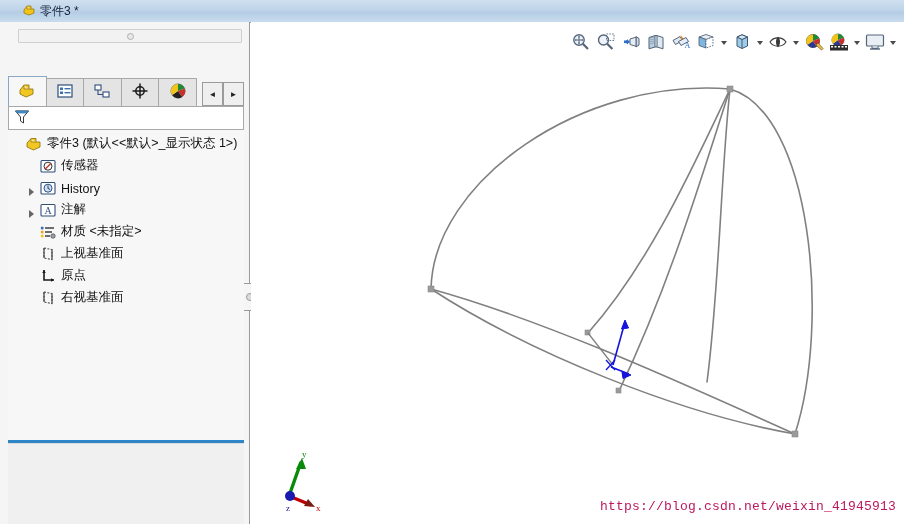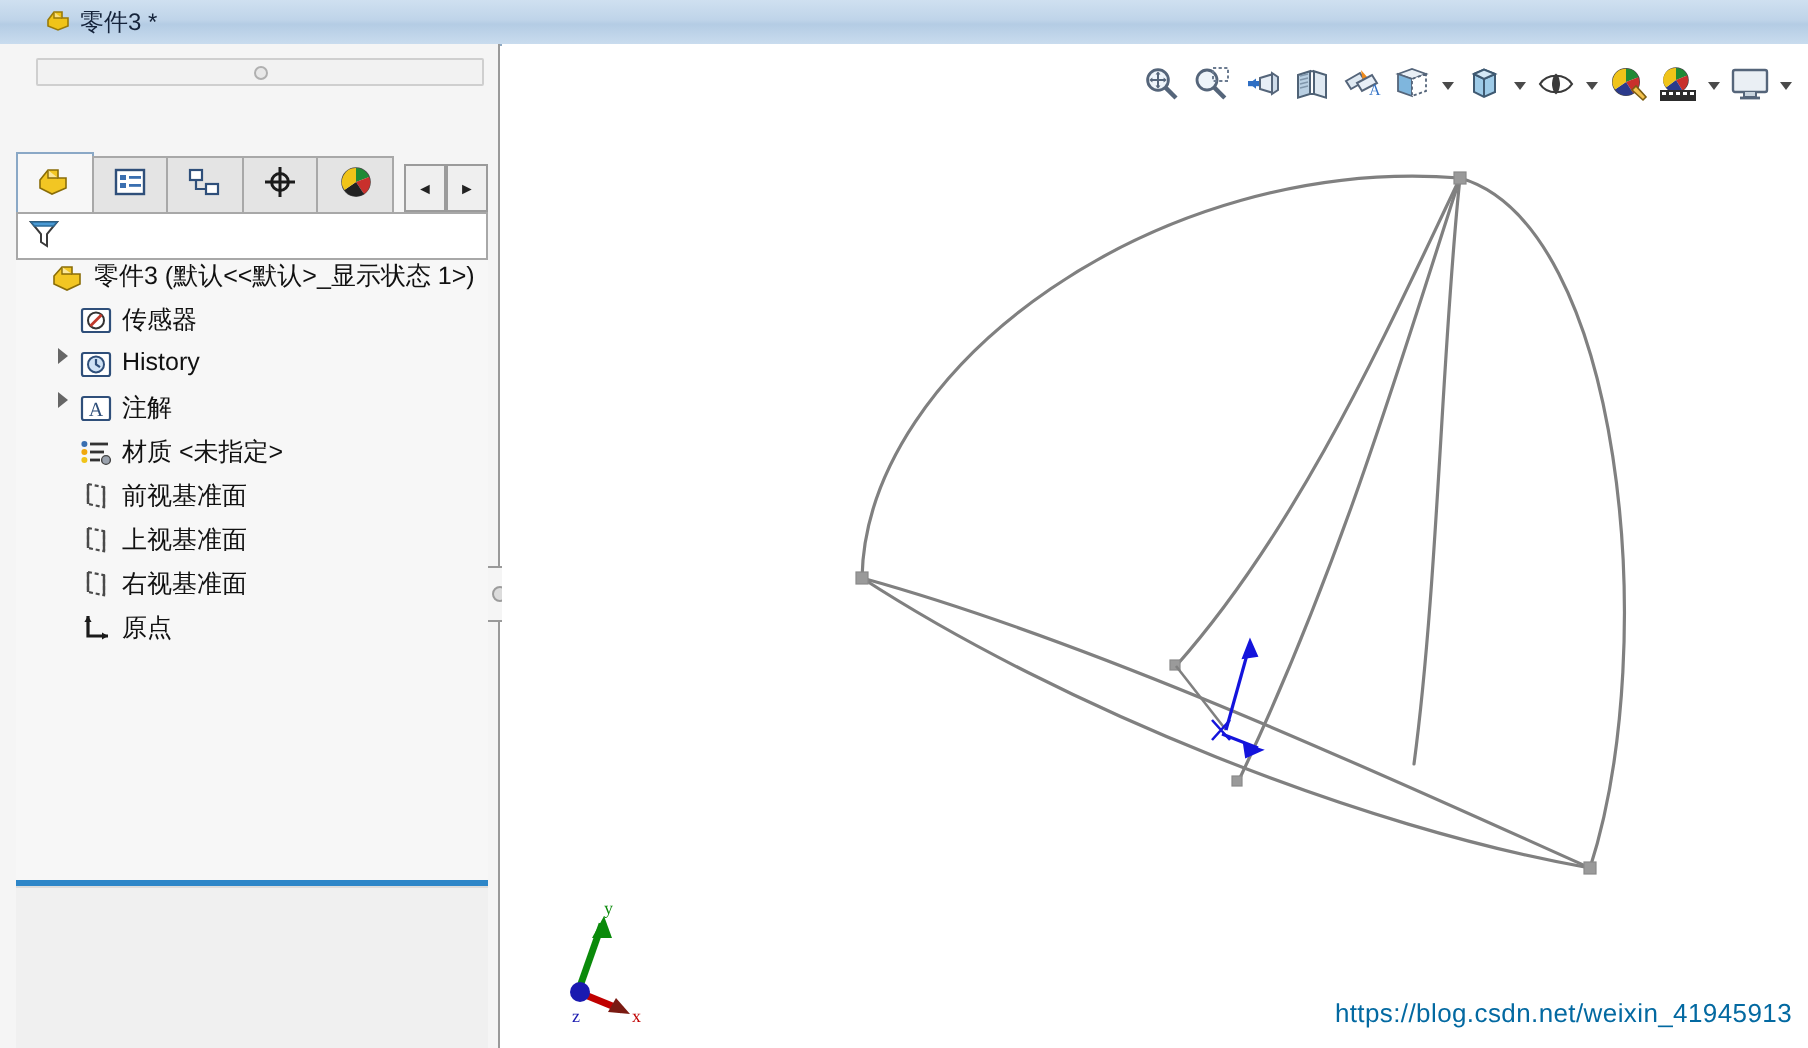--- a/index.html
+++ b/index.html
@@ -59,21 +59,21 @@
   .filterrow{
     position:absolute;left:8px;top:84px;width:236px;height:24px;
     background:#fff;border:1px solid #a8a8a8;box-sizing:border-box;
     display:flex;align-items:center;padding-left:4px;
   }
   
   .tree{
     position:absolute;left:8px;top:108px;width:236px;height:310px;
     background:#f7f7f7;overflow:hidden;
   }
-  .tnode{display:flex;align-items:flex-start;height:22px;padding-left:2px;white-space:nowrap;}
+  .tnode{display:flex;align-items:flex-end;height:22px;padding-left:2px;white-space:nowrap;}
   .tnode .tw{width:14px;display:flex;align-items:center;justify-content:center;}
   .tnode .ic{width:20px;display:flex;align-items:center;justify-content:center;}
   .tnode .lbl{font-size:12.5px;color:#111;padding-left:3px;}
   .indent1{padding-left:16px;}
   .arrow{width:0;height:0;border-left:5px solid #666;border-top:4px solid transparent;border-bottom:4px solid transparent;}
   .rollbackbar{position:absolute;left:8px;top:418px;width:236px;height:3px;background:#2e86c8;}
   .treebottom{position:absolute;left:8px;top:421px;width:236px;height:82px;background:#f0f0f0;border-top:1px solid #dcdcdc;box-sizing:border-box;}
 
   
   .splitter{
@@ -88,21 +88,21 @@
   .viewport{
     position:absolute;left:251px;top:22px;width:653px;height:502px;background:#fff;
   }
   .vtoolbar{
     position:absolute;right:6px;top:6px;height:30px;display:flex;align-items:center;
   }
   .tbtn{width:25px;height:26px;display:flex;align-items:center;justify-content:center;}
   .tcaret{width:11px;height:26px;display:flex;align-items:center;justify-content:center;}
   .tcaret i{display:block;width:0;height:0;border-top:4px solid #4a4a4a;border-left:3.5px solid transparent;border-right:3.5px solid transparent;}
   .watermark{
-    position:absolute;right:8px;bottom:10px;font-size:13px;color:#0369a1;letter-spacing:.2px;
+    position:absolute;right:8px;bottom:10px;font-size:13px;color:#be185d;letter-spacing:.2px;font-family:Liberation Mono, monospace;
   }
   .modelsvg{position:absolute;left:0;top:0;}
   .triad{position:absolute;left:20px;bottom:6px;}
 </style>
 </head>
 <body>
 
 <div id="app">
 
   <div class="titlebar">
@@ -246,66 +246,55 @@
             <circle cx="3.2" cy="12" r="1.5" fill="#f0c419"></circle>
             <rect x="6" y="3.3" width="9" height="1.4" fill="#333"></rect>
             <rect x="6" y="7.3" width="7" height="1.4" fill="#333"></rect>
             <rect x="6" y="11.3" width="5" height="1.4" fill="#333"></rect>
             <circle cx="14" cy="12" r="2.2" fill="#9aa2ad" stroke="#444" stroke-width="0.7"></circle>
           </svg>
         </span>
         <span class="lbl">材质 &lt;未指定&gt;</span>
       </div>
 
+
       <div class="tnode indent1">
         <span class="tw"></span>
         <span class="ic">
           <svg width="18" height="16" viewBox="0 0 18 16">
             <path d="M5 2 L13 3.6 L13 13.6 L5 12 Z" fill="none" stroke="#4a4a4a" stroke-width="1.1" stroke-dasharray="2 1.4"></path>
             <path d="M5 2 L5 12" stroke="#4a4a4a" stroke-width="1.2"></path>
             <path d="M13 3.6 L13 13.6" stroke="#4a4a4a" stroke-width="1.2"></path>
           </svg>
         </span>
-        <span class="lbl">前视基准面</span>
+        <span class="lbl">上视基准面</span>
+      </div>
+
+      <div class="tnode indent1">
+        <span class="tw"></span>
+        <span class="ic">
+          <svg width="18" height="16" viewBox="0 0 18 16">
+            <path d="M5 2 L5 12 L15 12" fill="none" stroke="#1b1b1b" stroke-width="1.6"></path>
+            <path d="M5 2 L3.2 5 L6.8 5 Z" fill="#1b1b1b"></path>
+            <path d="M15 12 L12 10.2 L12 13.8 Z" fill="#1b1b1b"></path>
+          </svg>
+        </span>
+        <span class="lbl">原点</span>
       </div>
 
       <div class="tnode indent1">
         <span class="tw"></span>
         <span class="ic">
           <svg width="18" height="16" viewBox="0 0 18 16">
             <path d="M5 2 L13 3.6 L13 13.6 L5 12 Z" fill="none" stroke="#4a4a4a" stroke-width="1.1" stroke-dasharray="2 1.4"></path>
             <path d="M5 2 L5 12" stroke="#4a4a4a" stroke-width="1.2"></path>
             <path d="M13 3.6 L13 13.6" stroke="#4a4a4a" stroke-width="1.2"></path>
           </svg>
         </span>
-        <span class="lbl">上视基准面</span>
-      </div>
-
-      <div class="tnode indent1">
-        <span class="tw"></span>
-        <span class="ic">
-          <svg width="18" height="16" viewBox="0 0 18 16">
-            <path d="M5 2 L13 3.6 L13 13.6 L5 12 Z" fill="none" stroke="#4a4a4a" stroke-width="1.1" stroke-dasharray="2 1.4"></path>
-            <path d="M5 2 L5 12" stroke="#4a4a4a" stroke-width="1.2"></path>
-            <path d="M13 3.6 L13 13.6" stroke="#4a4a4a" stroke-width="1.2"></path>
-          </svg>
-        </span>
         <span class="lbl">右视基准面</span>
-      </div>
-
-      <div class="tnode indent1">
-        <span class="tw"></span>
-        <span class="ic">
-          <svg width="18" height="16" viewBox="0 0 18 16">
-            <path d="M5 2 L5 12 L15 12" fill="none" stroke="#1b1b1b" stroke-width="1.6"></path>
-            <path d="M5 2 L3.2 5 L6.8 5 Z" fill="#1b1b1b"></path>
-            <path d="M15 12 L12 10.2 L12 13.8 Z" fill="#1b1b1b"></path>
-          </svg>
-        </span>
-        <span class="lbl">原点</span>
       </div>
 
 
 
 
 
 
     </div>
 
     <div class="rollbackbar"></div>

